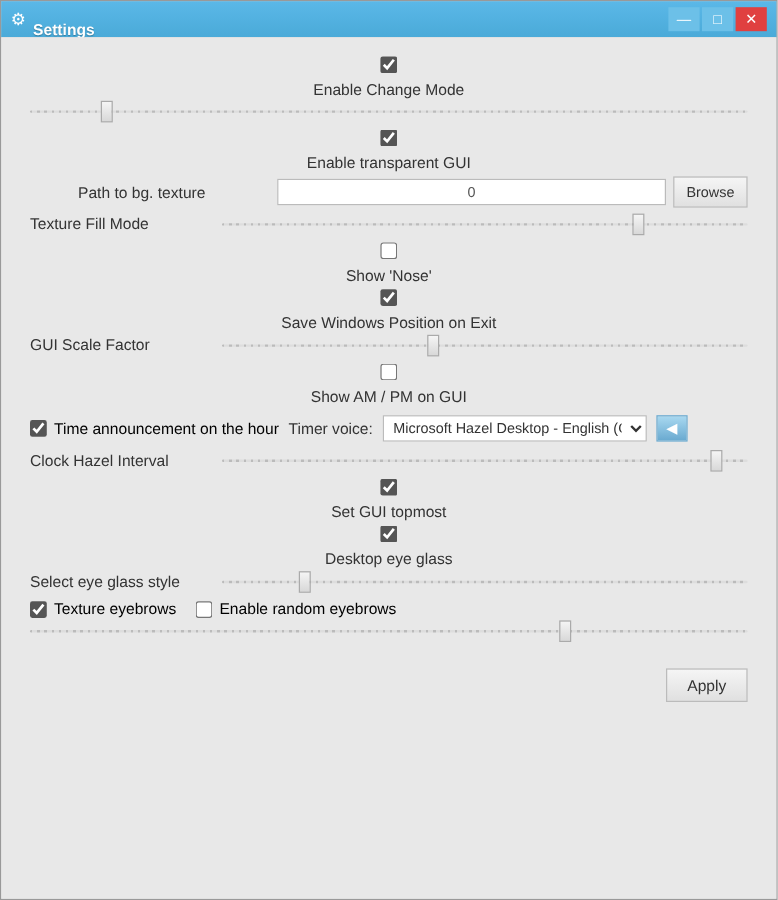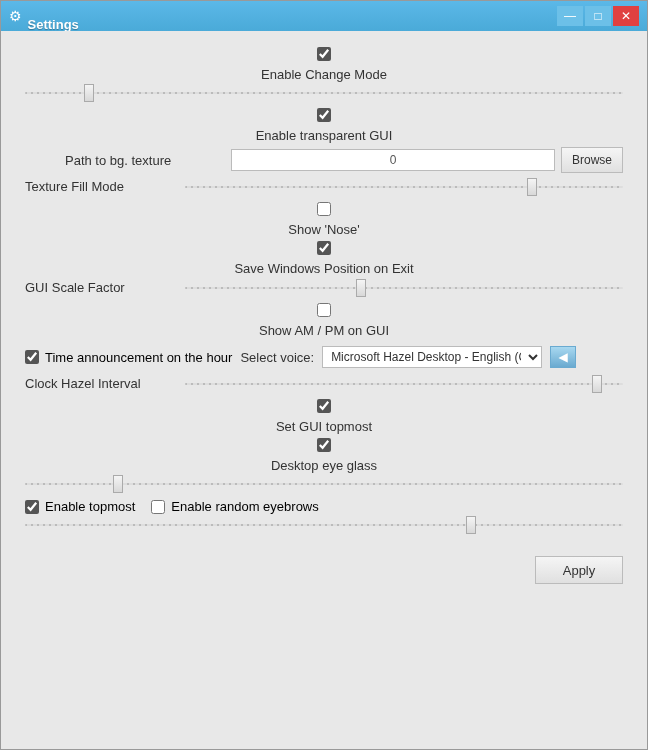--- a/index.html
+++ b/index.html
@@ -216,21 +216,21 @@
       margin-bottom: 4px;
     }
 
     .apply-row {
       display: flex;
       justify-content: flex-end;
       margin-top: 8px;
       padding-top: 8px;
     }
     .apply-btn {
-      width: 88px;
+      width: 68px;
       height: 28px;
       border: 1px solid #bbb;
       background: linear-gradient(to bottom, #f5f5f5, #e0e0e0);
       cursor: pointer;
       font-size: 13px;
       color: #333;
     }
   </style>
 </head>
 <body>
@@ -300,21 +300,21 @@
     <div class="checkbox-row">
       <input type="checkbox" id="chk_ampm" style="">
       <label for="chk_ampm">Show AM / PM on GUI</label>
     </div>
 
     <div class="voice-row">
       <div class="voice-checkbox-group">
         <input type="checkbox" id="chk_time_ann" checked="" style="">
         <label for="chk_time_ann">Time announcement on the hour</label>
       </div>
-      <span class="voice-select-label">Select voice:</span>
+      <span class="voice-select-label">Timer voice:</span>
       <select class="voice-select">
         <option>Microsoft Hazel Desktop - English (Great Brit...</option>
       </select>
       <button class="voice-play-btn">◀</button>
     </div>
 
     <div class="slider-row">
       <span class="slider-label">Clock Hazel Interval</span>
       <div class="slider-container">
         <input type="range" min="0" max="100" value="95" style="">
@@ -325,29 +325,30 @@
       <input type="checkbox" id="chk_topmost" checked="" style="">
       <label for="chk_topmost">Set GUI topmost</label>
     </div>
 
     <div class="checkbox-row">
       <input type="checkbox" id="chk_eyeglass" checked="" style="">
       <label for="chk_eyeglass">Desktop eye glass</label>
     </div>
 
     <div class="slider-row">
+      <span class="slider-label">Select eye glass style</span>
       <div class="slider-container">
         <input type="range" min="0" max="100" value="15" style="">
       </div>
     </div>
 
     <div class="eyebrow-row">
       <div style="display:flex;align-items:center;gap:6px;">
         <input type="checkbox" id="chk_eyebrows" checked="" style="">
-        <label for="chk_eyebrows">Enable topmost</label>
+        <label for="chk_eyebrows">Texture eyebrows</label>
       </div>
       <div style="display:flex;align-items:center;gap:6px;">
         <input type="checkbox" id="chk_random_eyebrows" style="">
         <label for="chk_random_eyebrows">Enable random eyebrows</label>
       </div>
     </div>
 
     <div class="slider-row">
       <div class="slider-container">
         <input type="range" min="0" max="100" value="75" style="">

